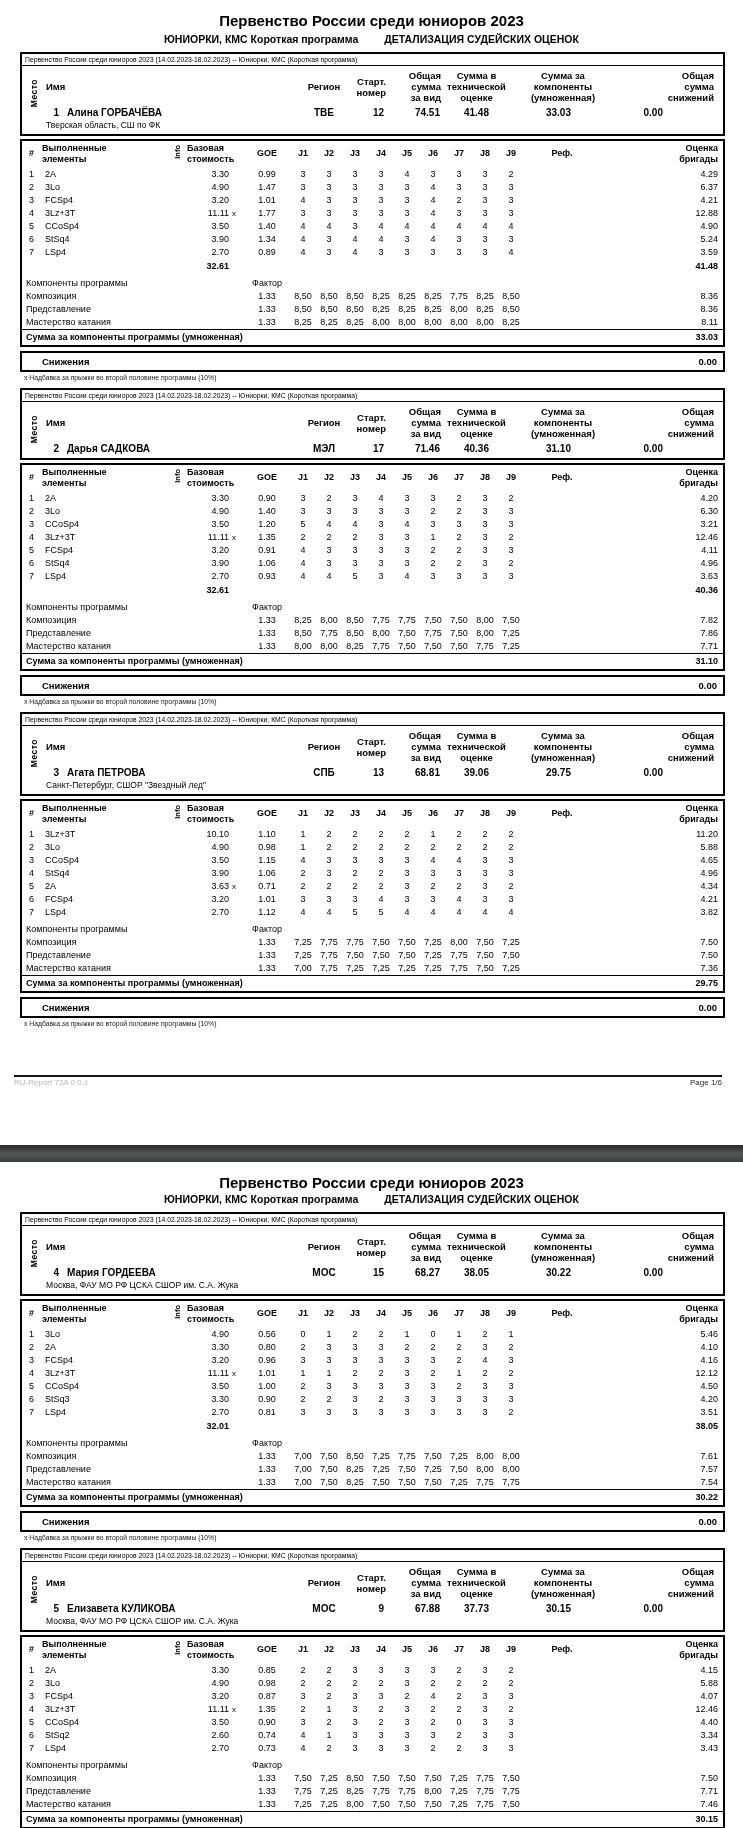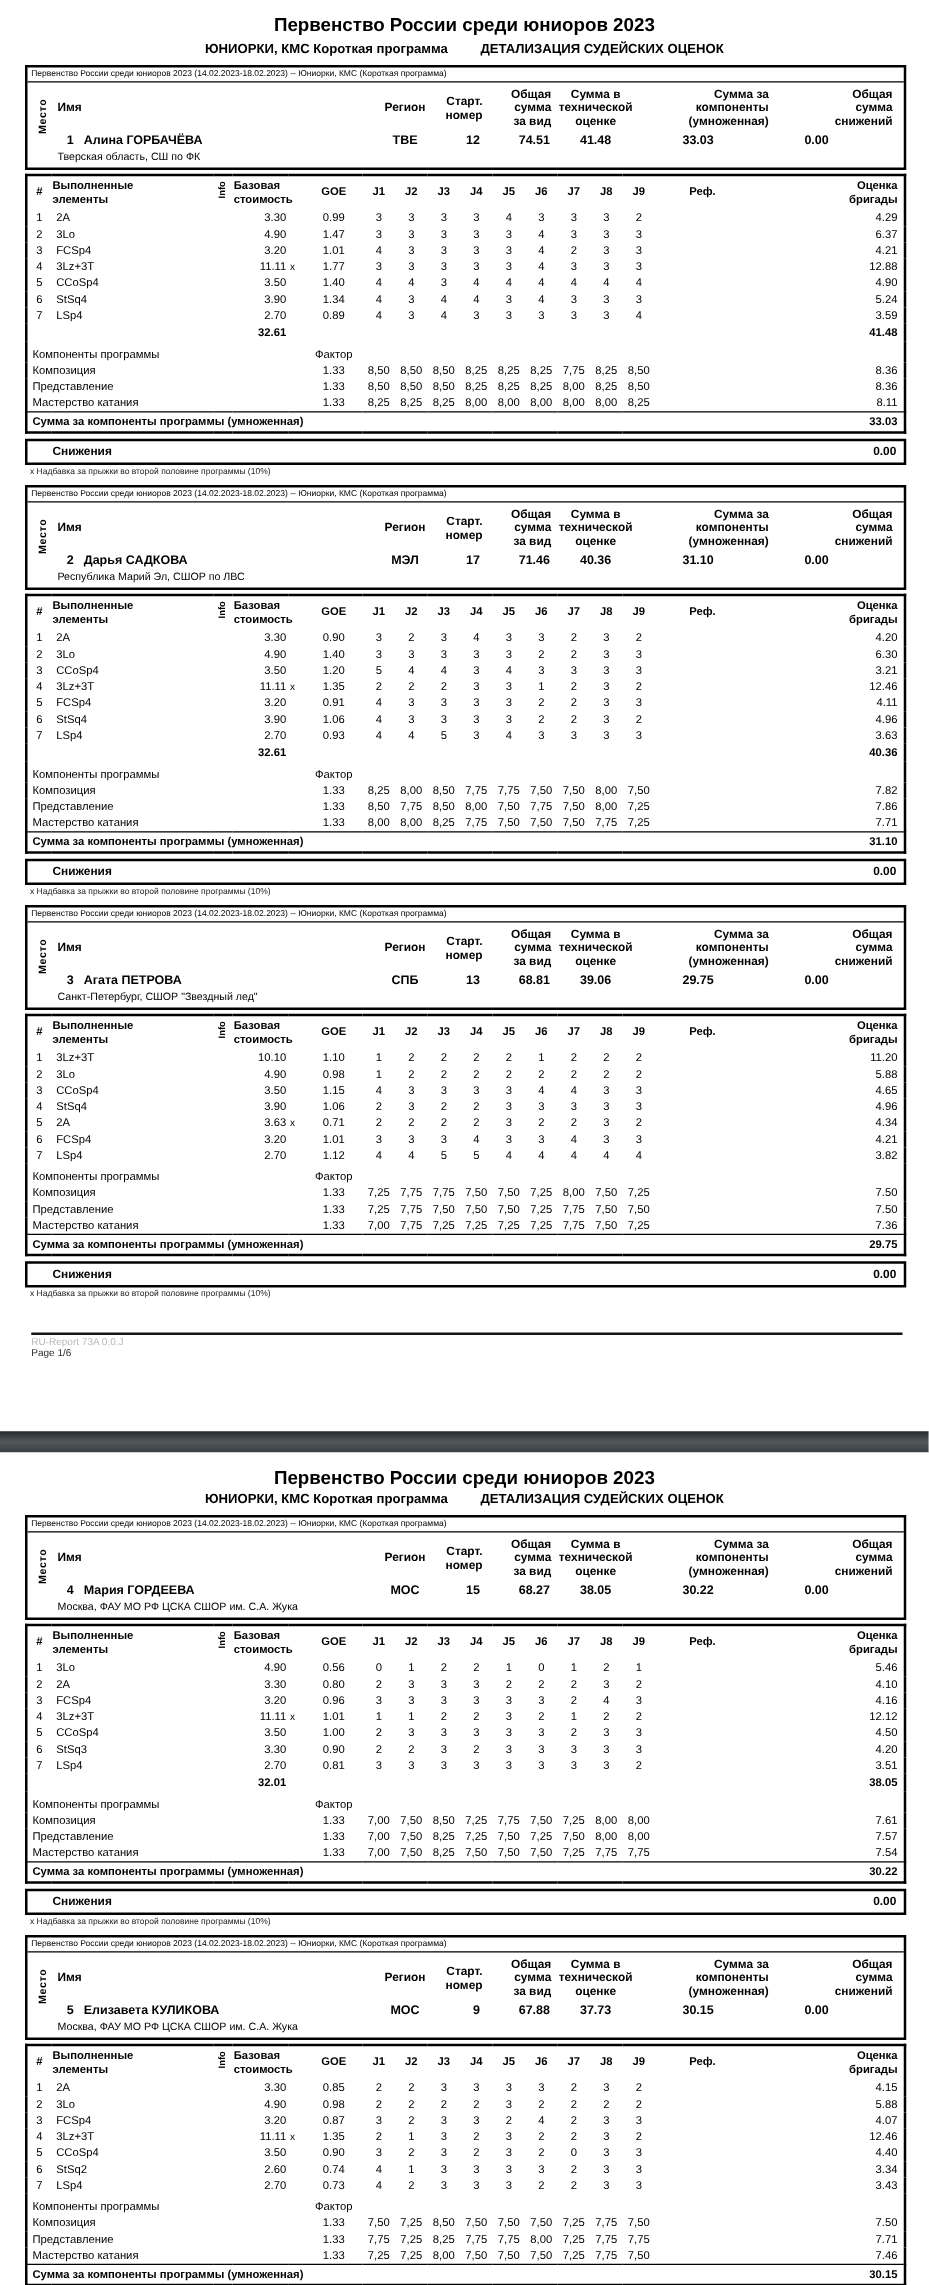--- a/index.html
+++ b/index.html
@@ -15,21 +15,21 @@
   .meta{font-size:6.8px;line-height:9px;padding:1px 3px;border-bottom:1px solid #000;white-space:nowrap;overflow:hidden;}
   .rgrid{display:grid;grid-template-columns:24px 1fr 46px 42px 54px 68px 104px 108px;padding:2px 0 3px 0;font-size:9.5px;}
   .pcell{grid-column:1;grid-row:1/3;display:flex;align-items:center;justify-content:center;}
   .vert{writing-mode:vertical-rl;transform:rotate(180deg);font-weight:bold;font-size:8.5px;letter-spacing:.5px;}
   .rh{grid-row:1;font-weight:bold;line-height:11px;padding-top:2px;}
   .nameh{grid-column:2;align-self:center;}
   .regh{grid-column:3;text-align:center;align-self:center;}
   .starth{grid-column:4;text-align:right;padding-right:3px;align-self:center;}
   .toth{grid-column:5;text-align:right;padding-right:2px;}
   .tesh{grid-column:6;text-align:center;padding-right:1px;}
-  .pcsh{grid-column:7;text-align:right;}
+  .pcsh{grid-column:7;text-align:center;}
   .dedh{grid-column:8;text-align:right;padding-right:9px;}
   .rv{grid-row:2;font-weight:bold;font-size:10px;padding-top:4px;line-height:12px;}
   .namev{grid-column:2;display:flex;}
   .plc{width:13px;text-align:right;margin-right:8px;}
   .regv{grid-column:3;text-align:center;}
   .startv{grid-column:4;text-align:right;padding-right:5px;}
   .totv{grid-column:5;text-align:right;padding-right:3px;}
   .tesv{grid-column:6;text-align:right;padding-right:22px;}
   .pcsv{grid-column:7;text-align:right;padding-right:44px;}
   .dedv{grid-column:8;text-align:right;padding-right:60px;}
@@ -41,21 +41,21 @@
   .et td.l{padding-left:4px;}
   .et td.r{padding-right:2px;}
   .xc{font-size:8px;text-align:left;padding-left:2px;}
   .sc{padding-right:5px !important;}
   .vert2{writing-mode:vertical-rl;transform:rotate(180deg);font-size:7.5px;font-weight:bold;display:inline-block;}
   .tot td{font-weight:bold;padding-top:2px;padding-bottom:1px;}
   .ch td{padding-top:5px;font-weight:normal;}
   .psum td{font-weight:bold;border-top:1px solid #000;padding-top:2px;padding-bottom:2px;}
   .dstrip{display:flex;justify-content:space-between;align-items:center;font-size:9.5px;font-weight:bold;padding:3px 6px 3px 20px;margin-top:4px;}
   .fnote{font-size:6.8px;margin:2px 0 0 24px;color:#1a1a1a;}
-  .pfoot{margin:auto 21px 0 25px;border-top:2px solid #141414;display:flex;justify-content:space-between;font-size:8px;padding-top:1px;flex-direction:column;}
+  .pfoot{margin:auto 21px 0 14px;border-top:2px solid #141414;display:flex;justify-content:space-between;font-size:8px;padding-top:1px;}
   .pfoot .lft{color:#b9b9b9;}
   .pfoot .rgt{color:#2e2e2e;}
   .sep{height:17px;width:743px;background:linear-gradient(180deg,#272a2c 0%,#53585b 50%,#3a3e41 100%);}
 </style>
 </head>
 <body>
 
 <div class="page" id="page1">
   <div class="doc-title">Первенство России среди юниоров 2023</div>
   <div class="doc-sub">
@@ -356,21 +356,20 @@
         <div class="rv namev">
               <span class="plc">2</span>
               <span class="nm">Дарья САДКОВА</span>
             </div>
         <div class="rv regv">МЭЛ</div>
         <div class="rv startv">17</div>
         <div class="rv totv">71.46</div>
         <div class="rv tesv">40.36</div>
         <div class="rv pcsv">31.10</div>
         <div class="rv dedv">0.00</div>
-        <div class="club">Республика Марий Эл, СШОР по ЛВС</div>
       </div>
     </div>
     <table class="block et">
       <colgroup>
         <col style="width:20px">
             <col style="width:130px">
             <col style="width:15px">
             <col style="width:45px">
             <col style="width:13px">
             <col style="width:46px">

